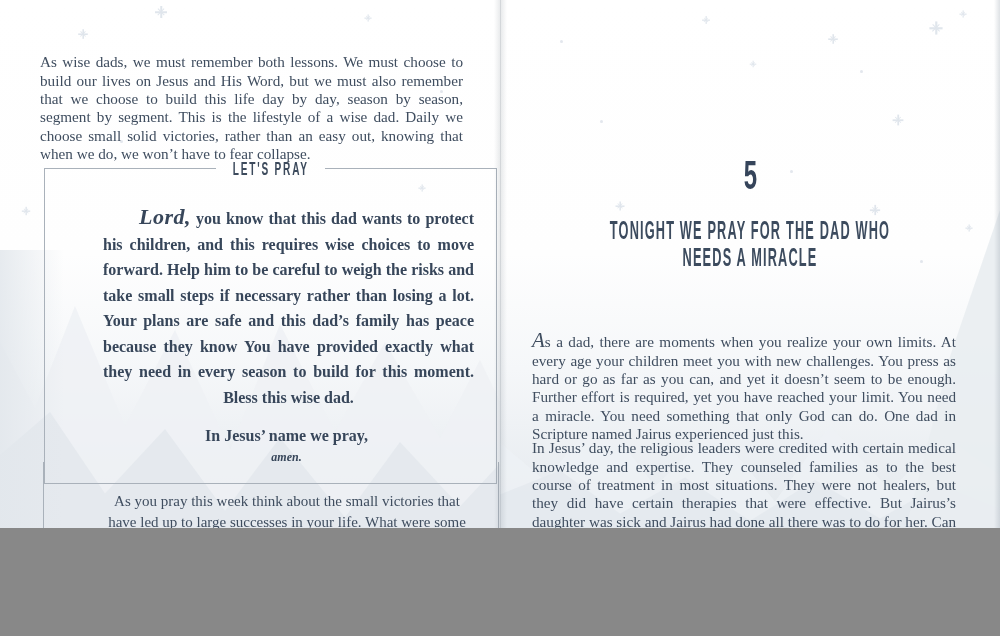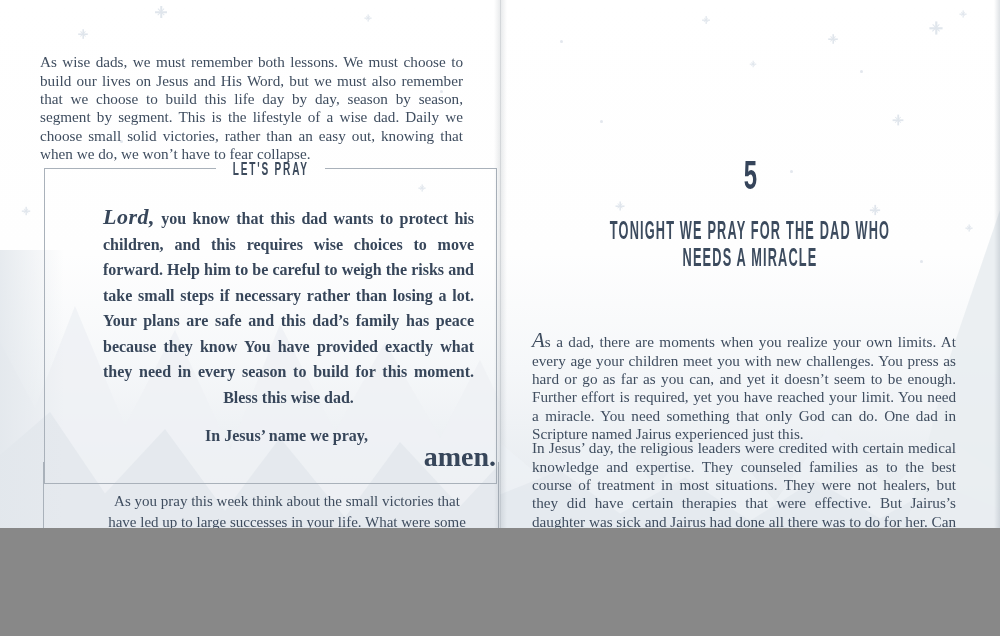--- a/index.html
+++ b/index.html
@@ -58,26 +58,26 @@
     font-family:"Liberation Sans", sans-serif;font-weight:700;color:#3c4a5c;
     font-size:14px;letter-spacing:2.5px;white-space:nowrap;margin:0 2px;
     transform:scale(.72,1.3);transform-origin:center;
   }
   .pray-box{left:44px;top:168px;width:419px;}
   .pray-body{
     padding:20px 22px 0 26px;color:#37465a;font-weight:700;
     font-size:16px;line-height:25.5px;text-align:justify;text-align-last:center;
     -webkit-hyphens:auto;hyphens:auto;
   }
-  .script{font-style:italic;font-weight:700;letter-spacing:.5px;}
+  .script{font-style:italic;font-weight:700;letter-spacing:.5px;margin-left:36px;}
   .pray-opening{font-size:22px;}
   .pray-closing{margin-top:9px;text-align:center;color:#37465a;font-weight:700;
     font-size:16px;line-height:19px;}
-  .pray-amen{text-align:right;color:#37465a;font-size:28px;line-height:24px;
-    padding-bottom:14px;font-weight:700;}
+  .pray-amen{text-align:center;color:#37465a;font-size:12px;line-height:24px;
+    padding-bottom:14px;font-style:italic;font-weight:700;}
 
   .connection-box{left:43px;top:462px;width:422px;}
   .connection-body{padding:14px 26px 13px;color:#3f4d5f;font-size:15px;line-height:21px;
     text-align:center;}
 
   .page-number{position:absolute;top:601px;color:#44505f;font-size:20px;}
   .pn-left{left:22px;}
   .pn-right{right:23px;}
 
   .chapter-number-wrap{position:absolute;left:0;top:158px;width:100%;text-align:center;}

